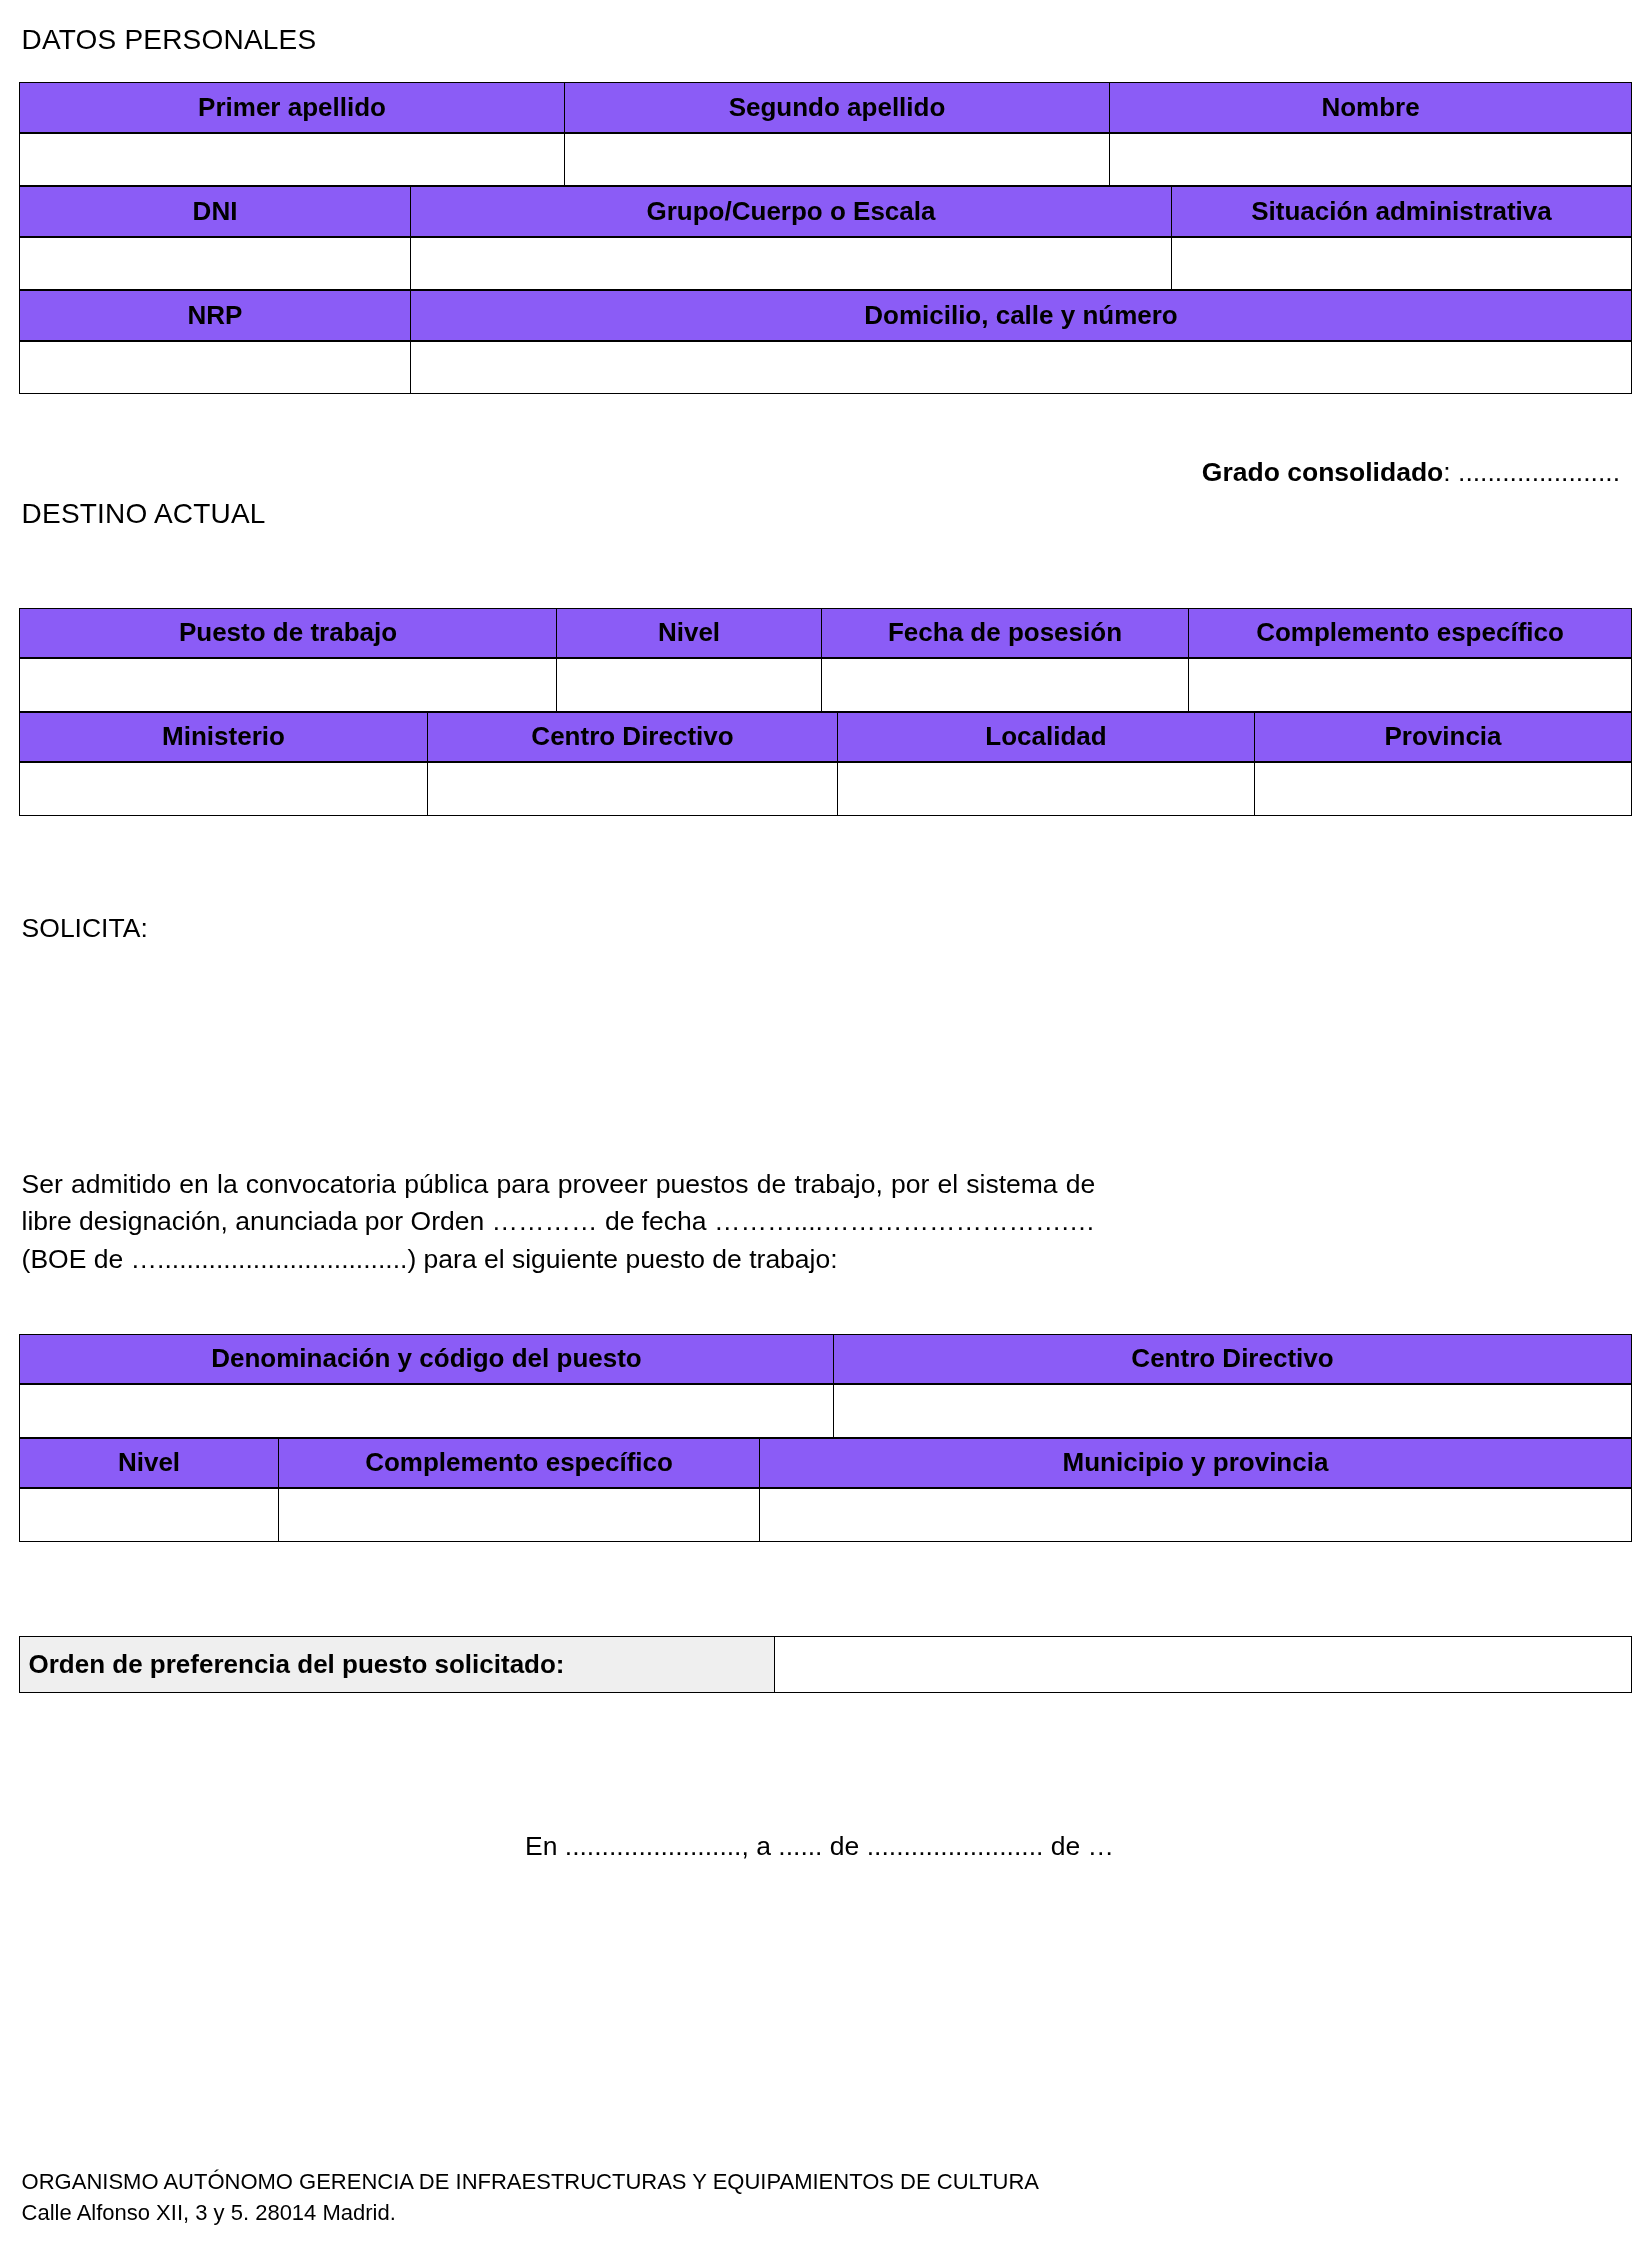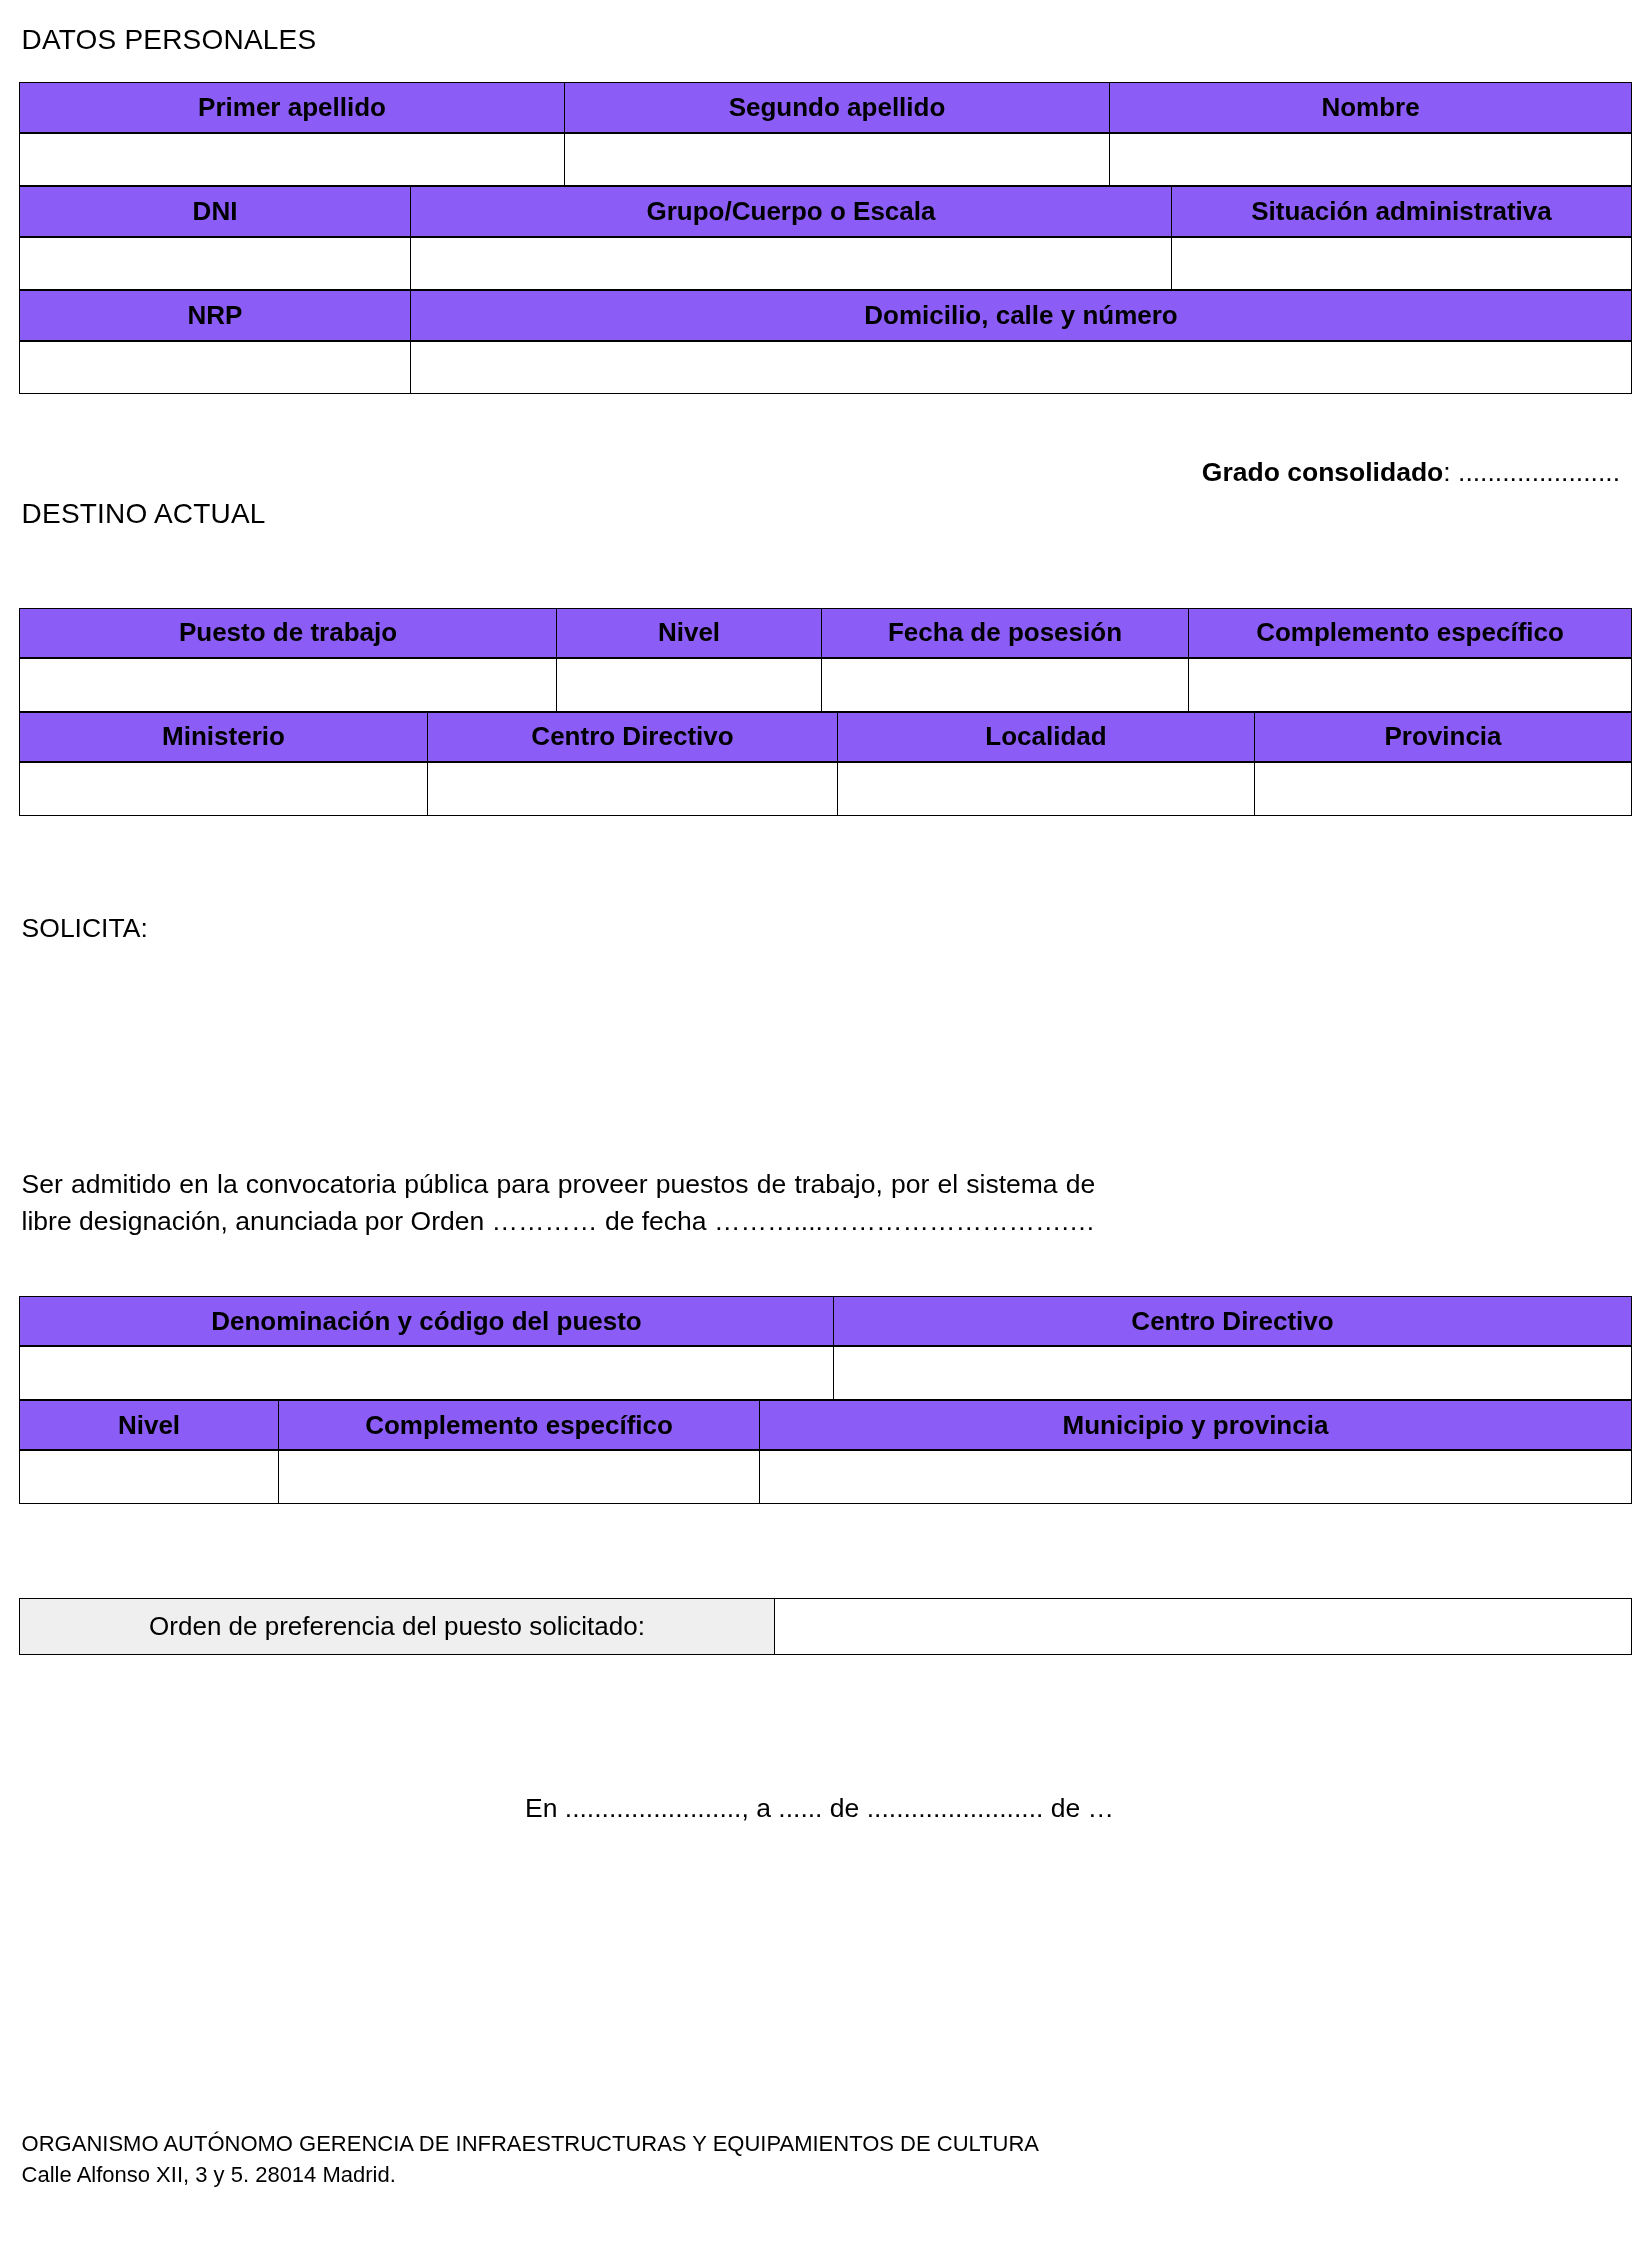--- a/index.html
+++ b/index.html
@@ -104,22 +104,22 @@
   }
   .solicita-body .l1 { text-align: justify; text-align-last: justify; }
   .solicita-body .l2 { text-align: justify; text-align-last: justify; }
   .solicita-body .l3 { text-align: left; }
 
   
   .pref-table { width: 100%; border-collapse: collapse; table-layout: fixed; }
   .pref-table td { border: 1.7px solid #000; padding: 0; height: 56px; }
   .pref-table td.lbl {
     background: #efefef;
-    text-align: center;
-    font-weight: normal;
+    text-align: left;
+    font-weight: bold;
     font-size: 26px;
     padding: 3.4px 8.5px;
   }
   .pref-table td.val { background: #ffffff; }
 
   
   .placedate {
     font-size: 26.5px;
     padding-left: 506px;
     margin-top: 44px;
@@ -257,20 +257,21 @@
     </tbody>
       </table>
 
     <div class="sp-110"></div>
 
     <div class="solicita">
       <div class="solicita-label">SOLICITA:</div>
       <div class="solicita-body">
         <div class="l1">Ser admitido en la convocatoria pública para proveer puestos de trabajo, por el sistema de</div>
         <div class="l2">libre designación, anunciada por Orden ………… de fecha   ………....……………………….…</div>
+        <div class="l3">(BOE de …..................................) para el siguiente puesto de trabajo:</div>
       </div>
     </div>
 
     <div class="sp-64"></div>
 
     <table class="ftable band">
       <colgroup>
           <col style="width:814px">
           <col>
         </colgroup>

